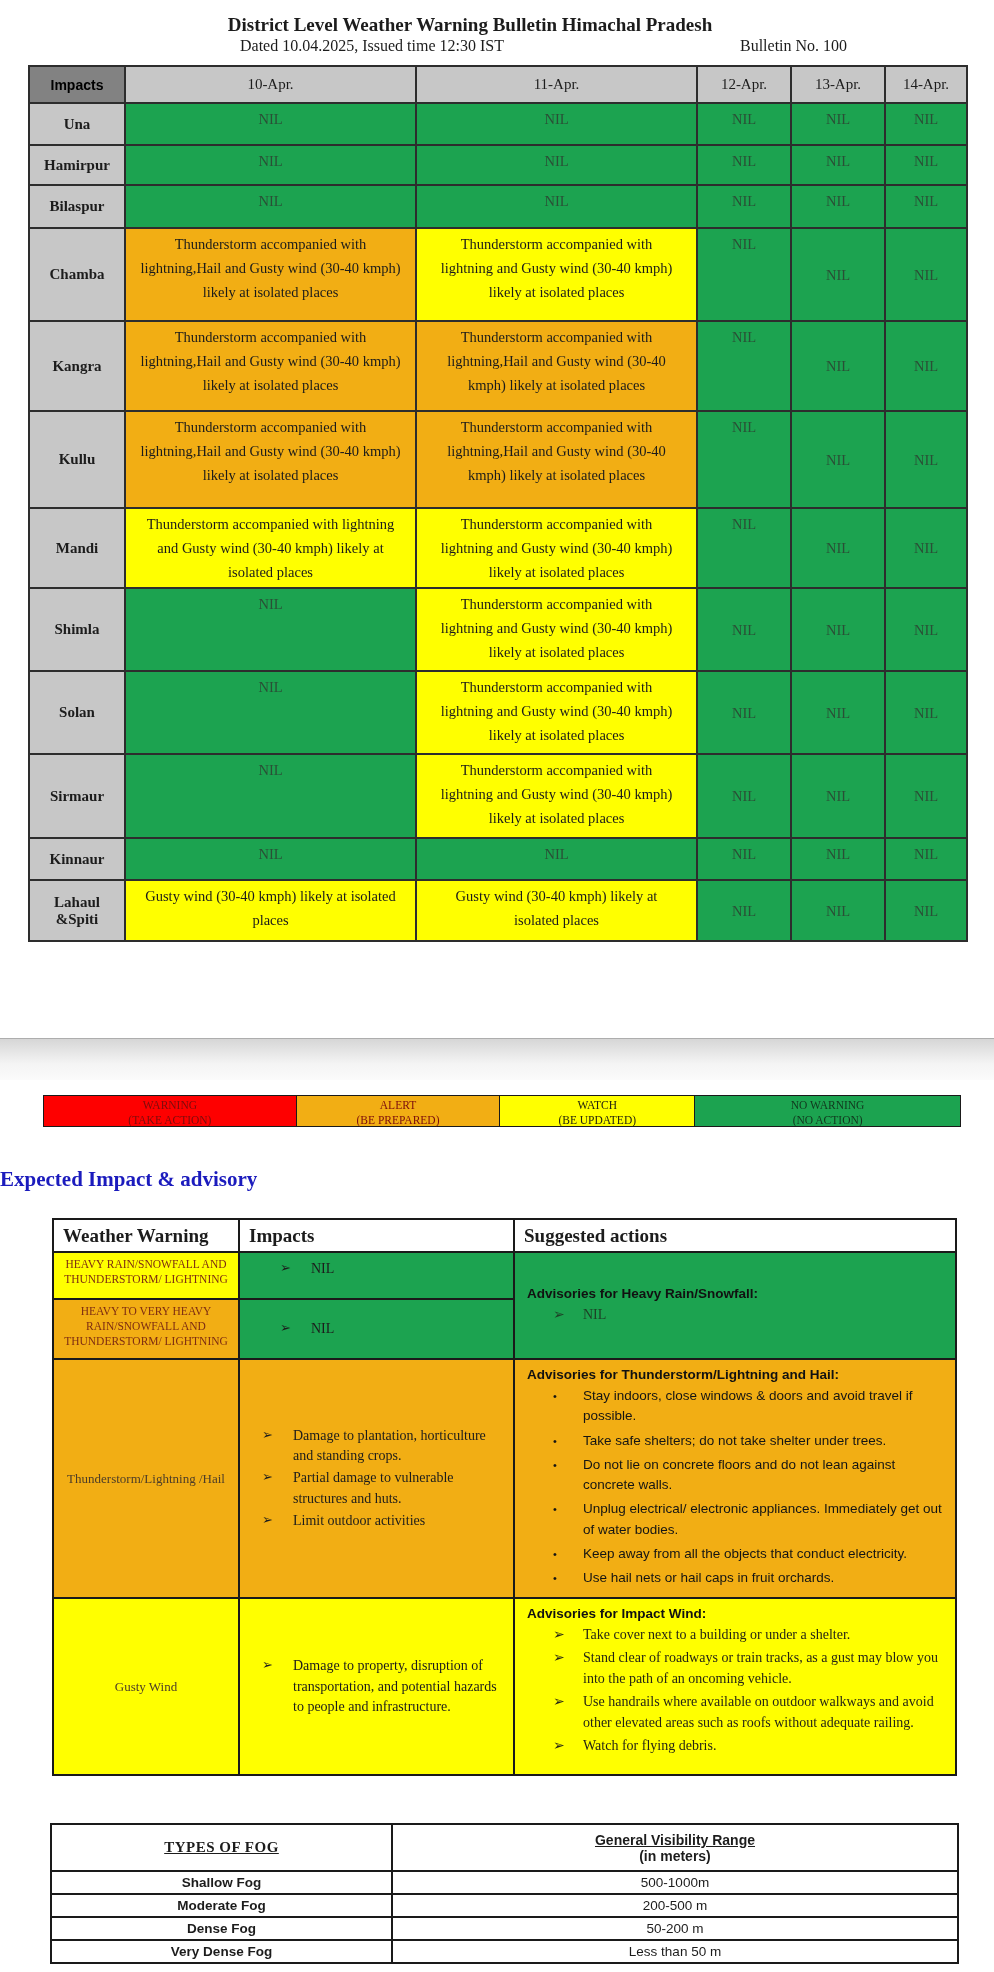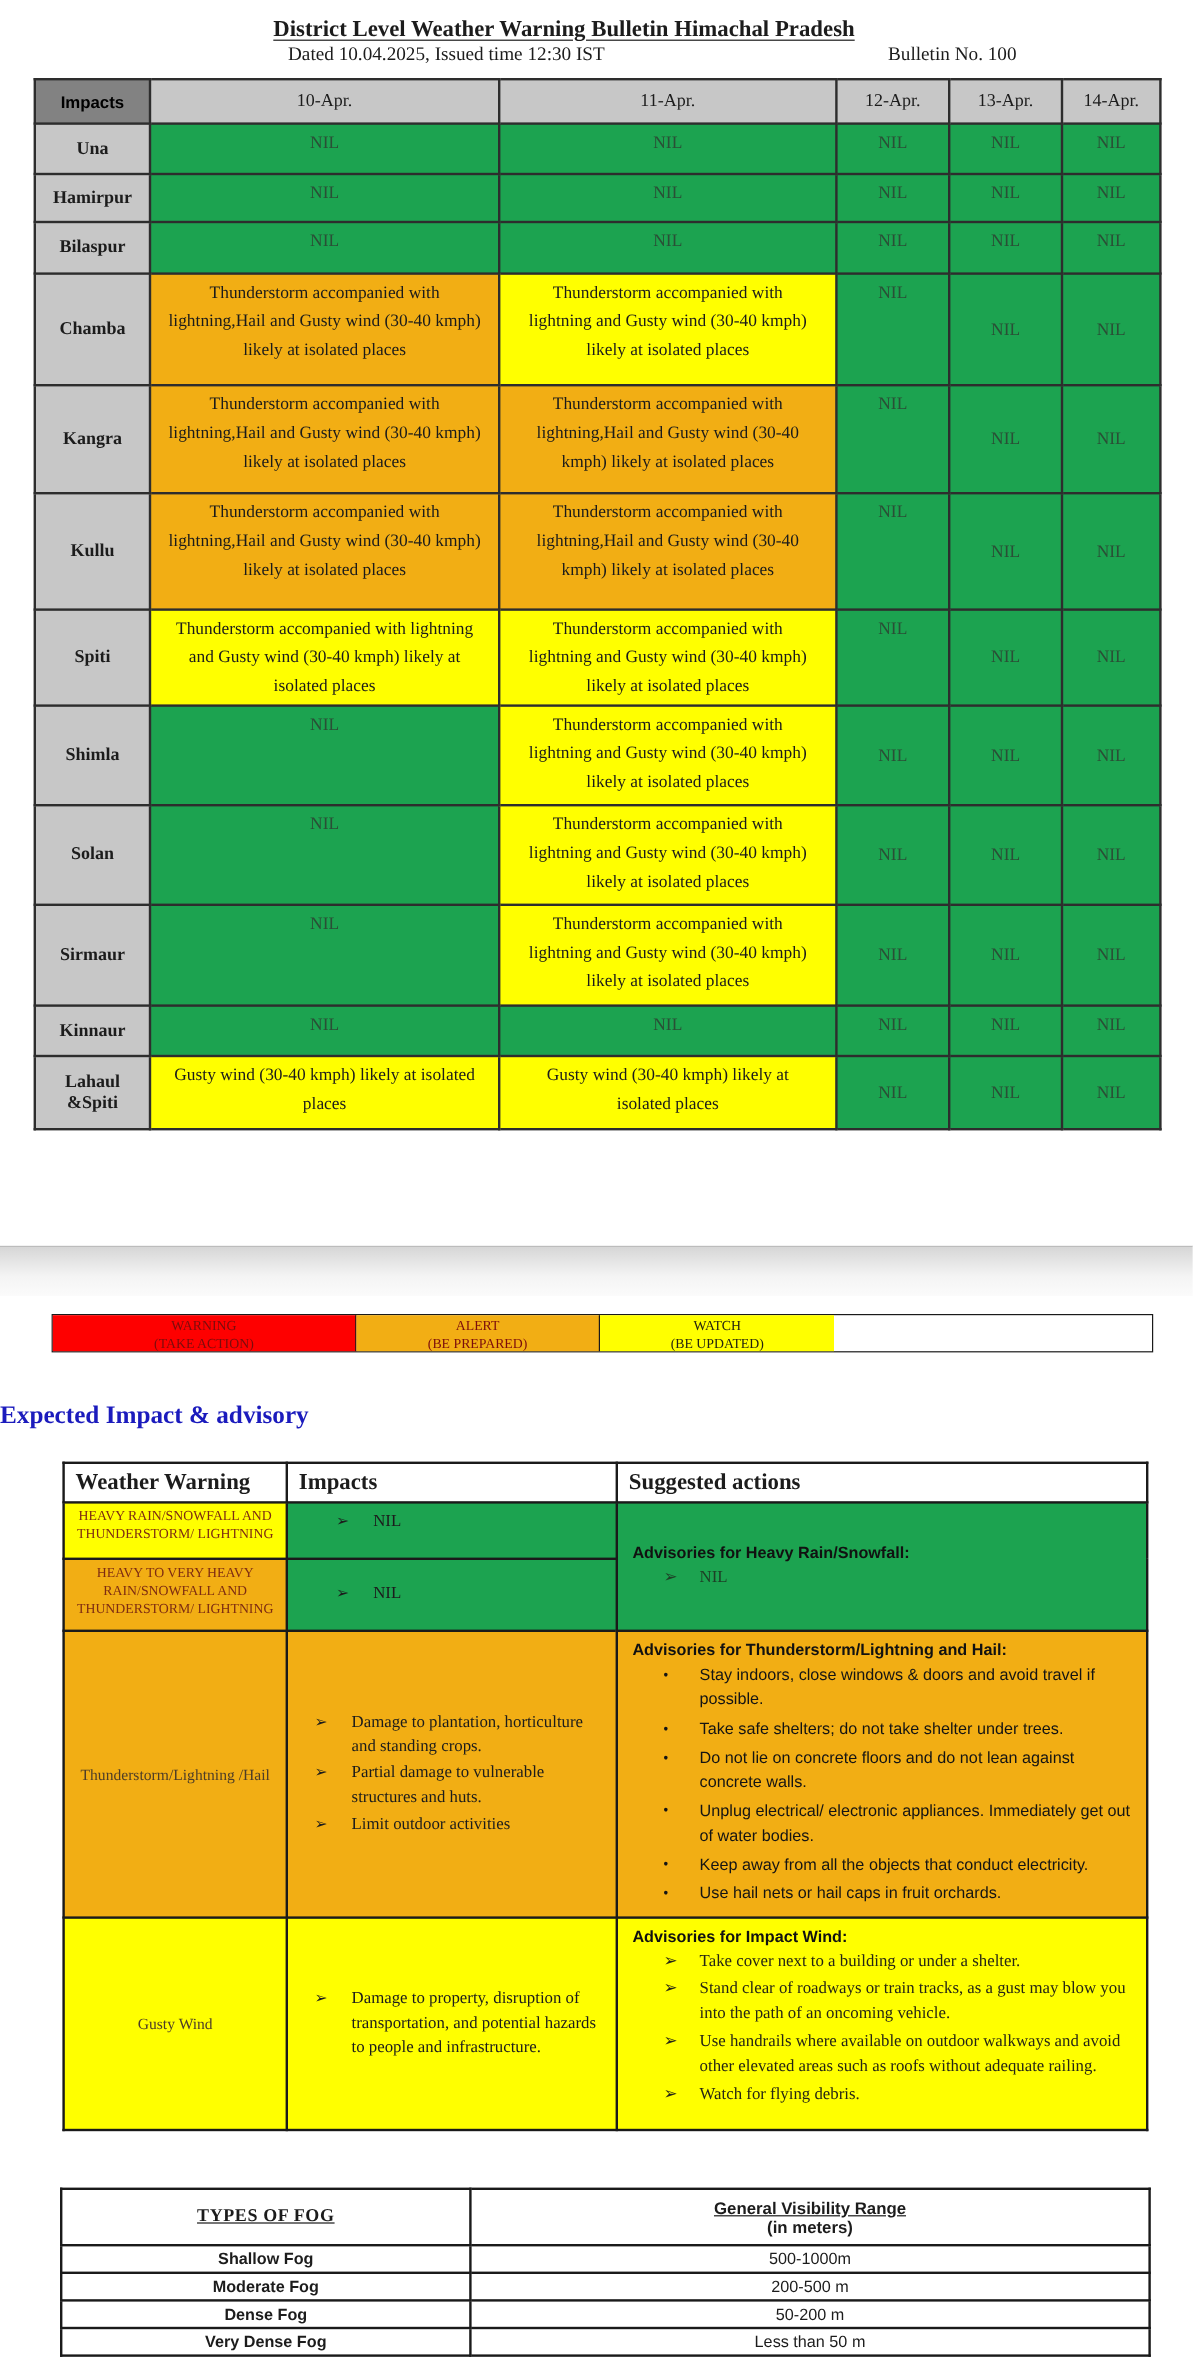--- a/index.html
+++ b/index.html
@@ -21,21 +21,20 @@
     border-top: 1px solid #adadad;
     background: linear-gradient(#d6d6d6, #f4f4f4 60%, #fbfbfb);
   }
 
   
   .title {
     width: 940px;
     padding-top: 14px;
     text-align: center;
     font-size: 19px; font-weight: bold;
-    text-decoration: underline;
     text-underline-offset: 3px;
   }
   .subline { position: relative; height: 22px; font-size: 16px; }
   .subline .dated    { position: absolute; left: 240px; top: 1px; }
   .subline .bulletin { position: absolute; left: 740px; top: 1px; }
 
   
   table { border-collapse: collapse; }
   .warn-table { margin: 7px 0 0 28px; width: 938px; table-layout: fixed; }
   .warn-table col:nth-child(1) { width: 96px; }
@@ -224,21 +223,21 @@
         </tr>
         <tr>
           <td class="dist">Kullu</td>
           <td class="wc lv-alert v-top msg">Thunderstorm accompanied with lightning,Hail and Gusty wind (30-40 kmph) likely at isolated places</td>
           <td class="wc lv-alert v-top msg">Thunderstorm accompanied with lightning,Hail and Gusty wind (30-40 kmph) likely at isolated places</td>
           <td class="wc lv-none v-top nil">NIL</td>
           <td class="wc lv-none v-mid nil">NIL</td>
           <td class="wc lv-none v-mid nil">NIL</td>
         </tr>
         <tr>
-          <td class="dist">Spiti</td>
+          <td class="dist">Mandi</td>
           <td class="wc lv-watch v-top msg">Thunderstorm accompanied with lightning and Gusty wind (30-40 kmph) likely at isolated places</td>
           <td class="wc lv-watch v-top msg">Thunderstorm accompanied with lightning and Gusty wind (30-40 kmph) likely at isolated places</td>
           <td class="wc lv-none v-top nil">NIL</td>
           <td class="wc lv-none v-mid nil">NIL</td>
           <td class="wc lv-none v-mid nil">NIL</td>
         </tr>
         <tr>
           <td class="dist">Shimla</td>
           <td class="wc lv-none v-top nil">NIL</td>
           <td class="wc lv-watch v-top msg">Thunderstorm accompanied with lightning and Gusty wind (30-40 kmph) likely at isolated places</td>
@@ -292,20 +291,24 @@
       <div>(TAKE ACTION)</div>
     </div>
     <div class="seg lv-alert" style="width:22.2%">
       <div>ALERT</div>
       <div>(BE PREPARED)</div>
     </div>
     <div class="seg lv-watch" style="width:21.3%">
       <div>WATCH</div>
       <div>(BE UPDATED)</div>
     </div>
+    <div class="seg lv-none" style="width:28.9%">
+      <div>NO WARNING</div>
+      <div>(NO ACTION)</div>
+    </div>
   </div>
 
   <div class="impact-heading">Expected Impact &amp; advisory</div>
 
   <table class="impact-table">
     <colgroup>
         <col>
         <col>
         <col>
       </colgroup>

